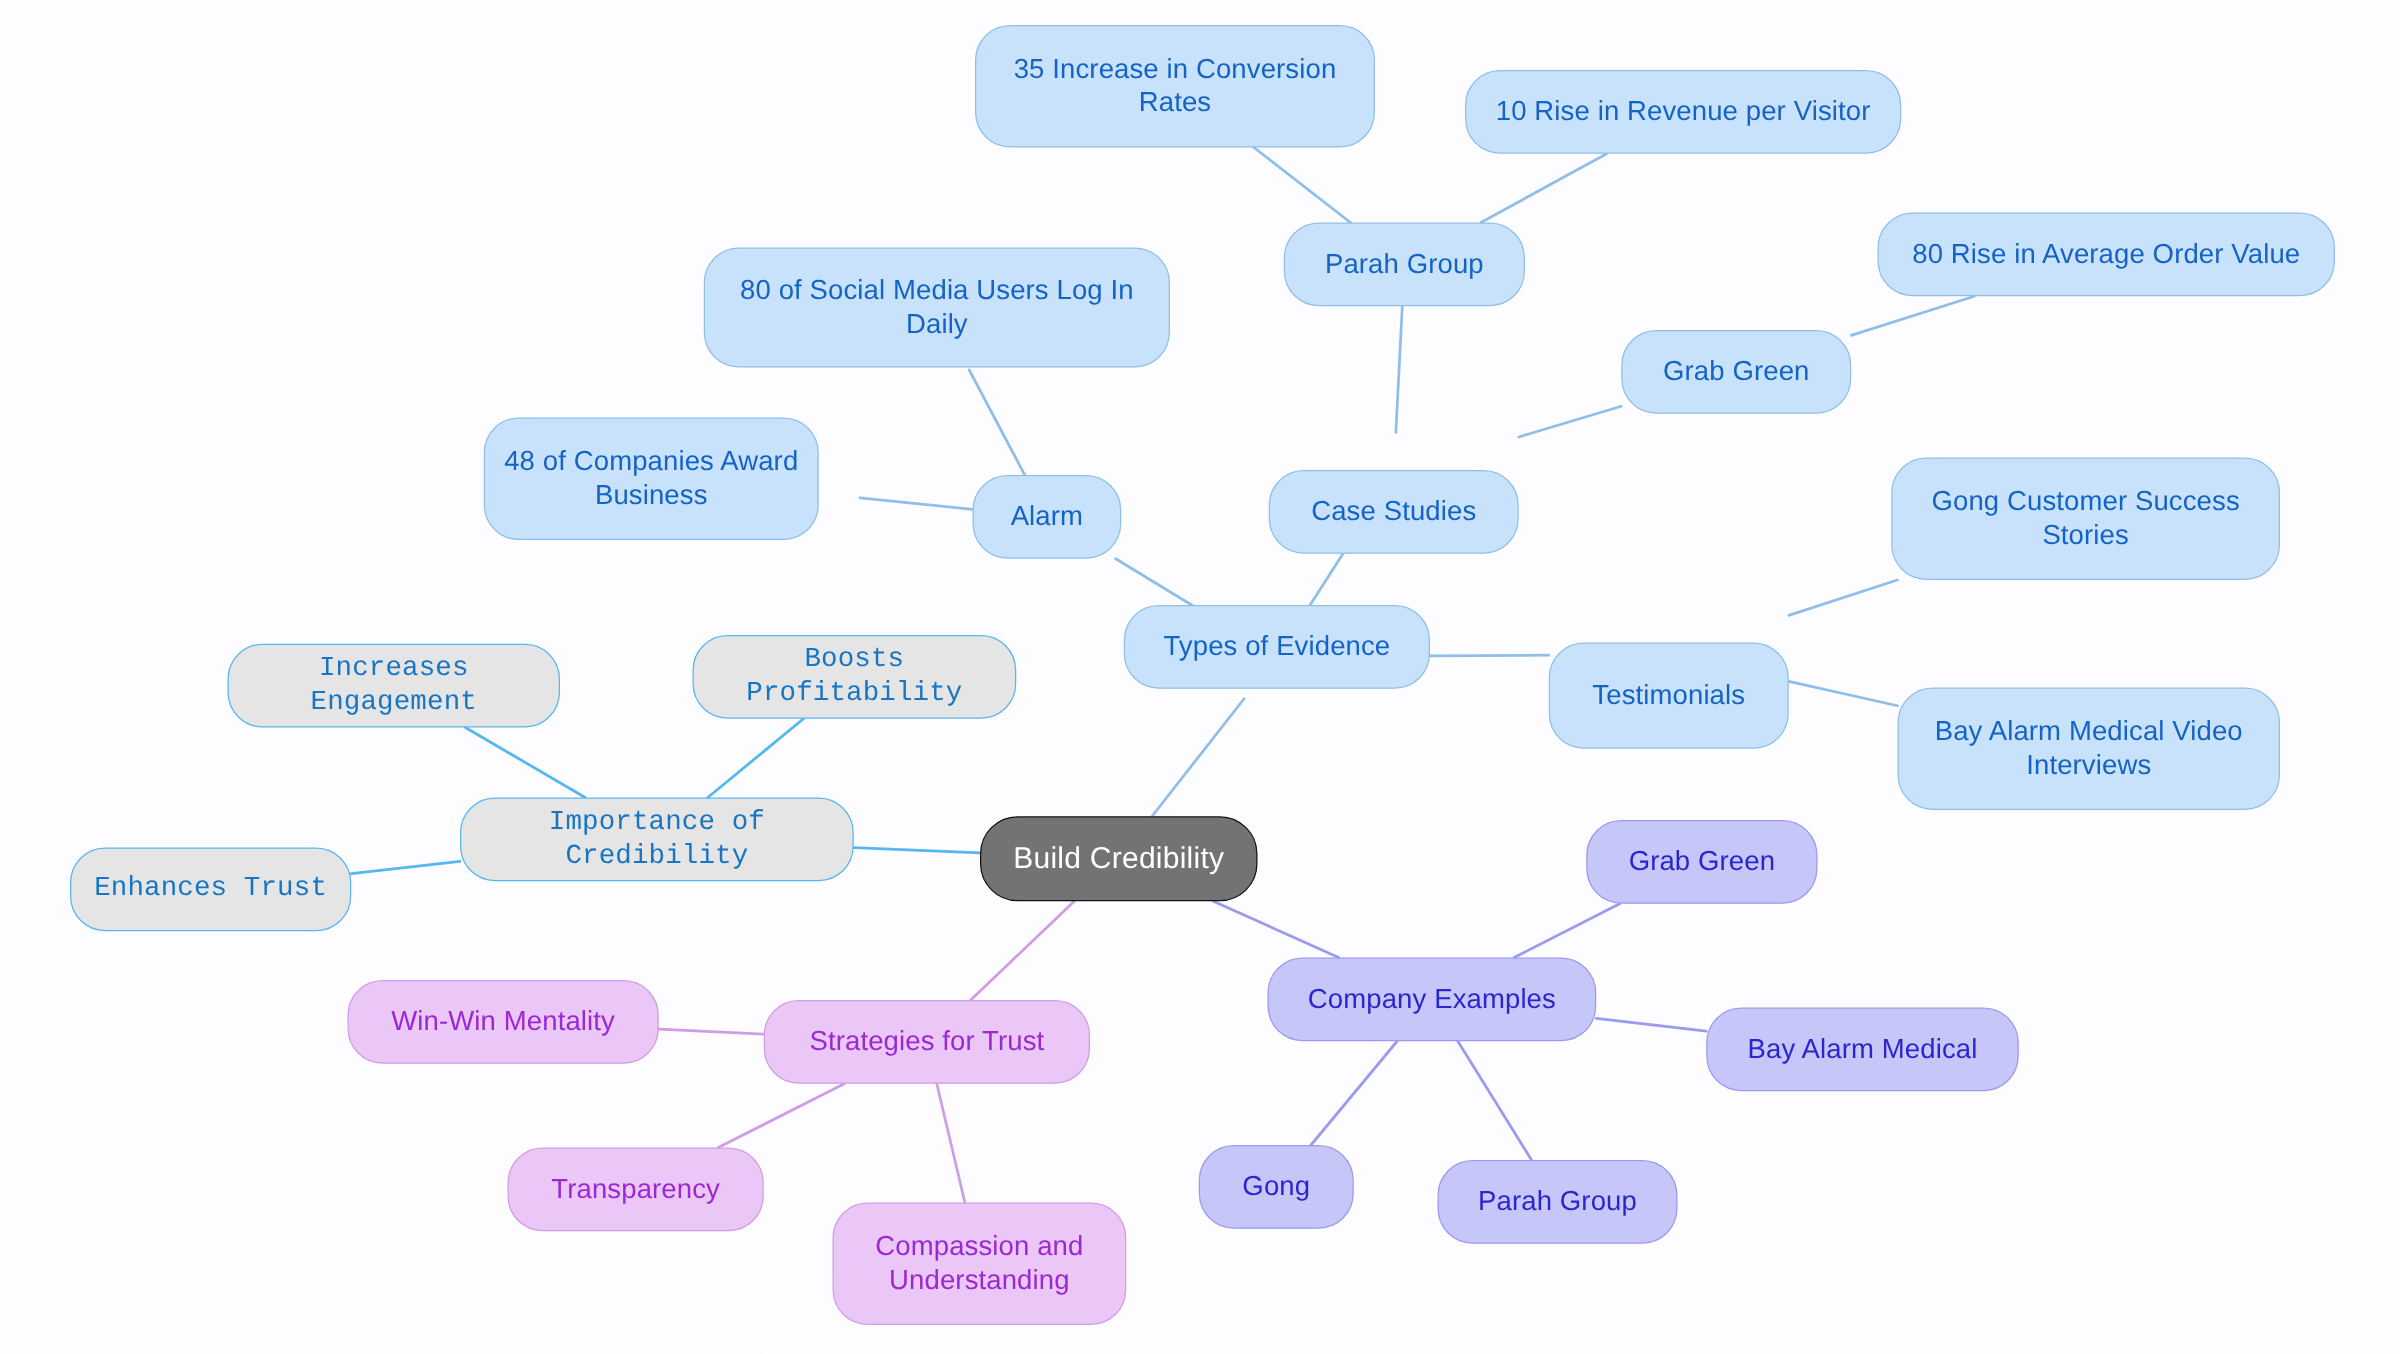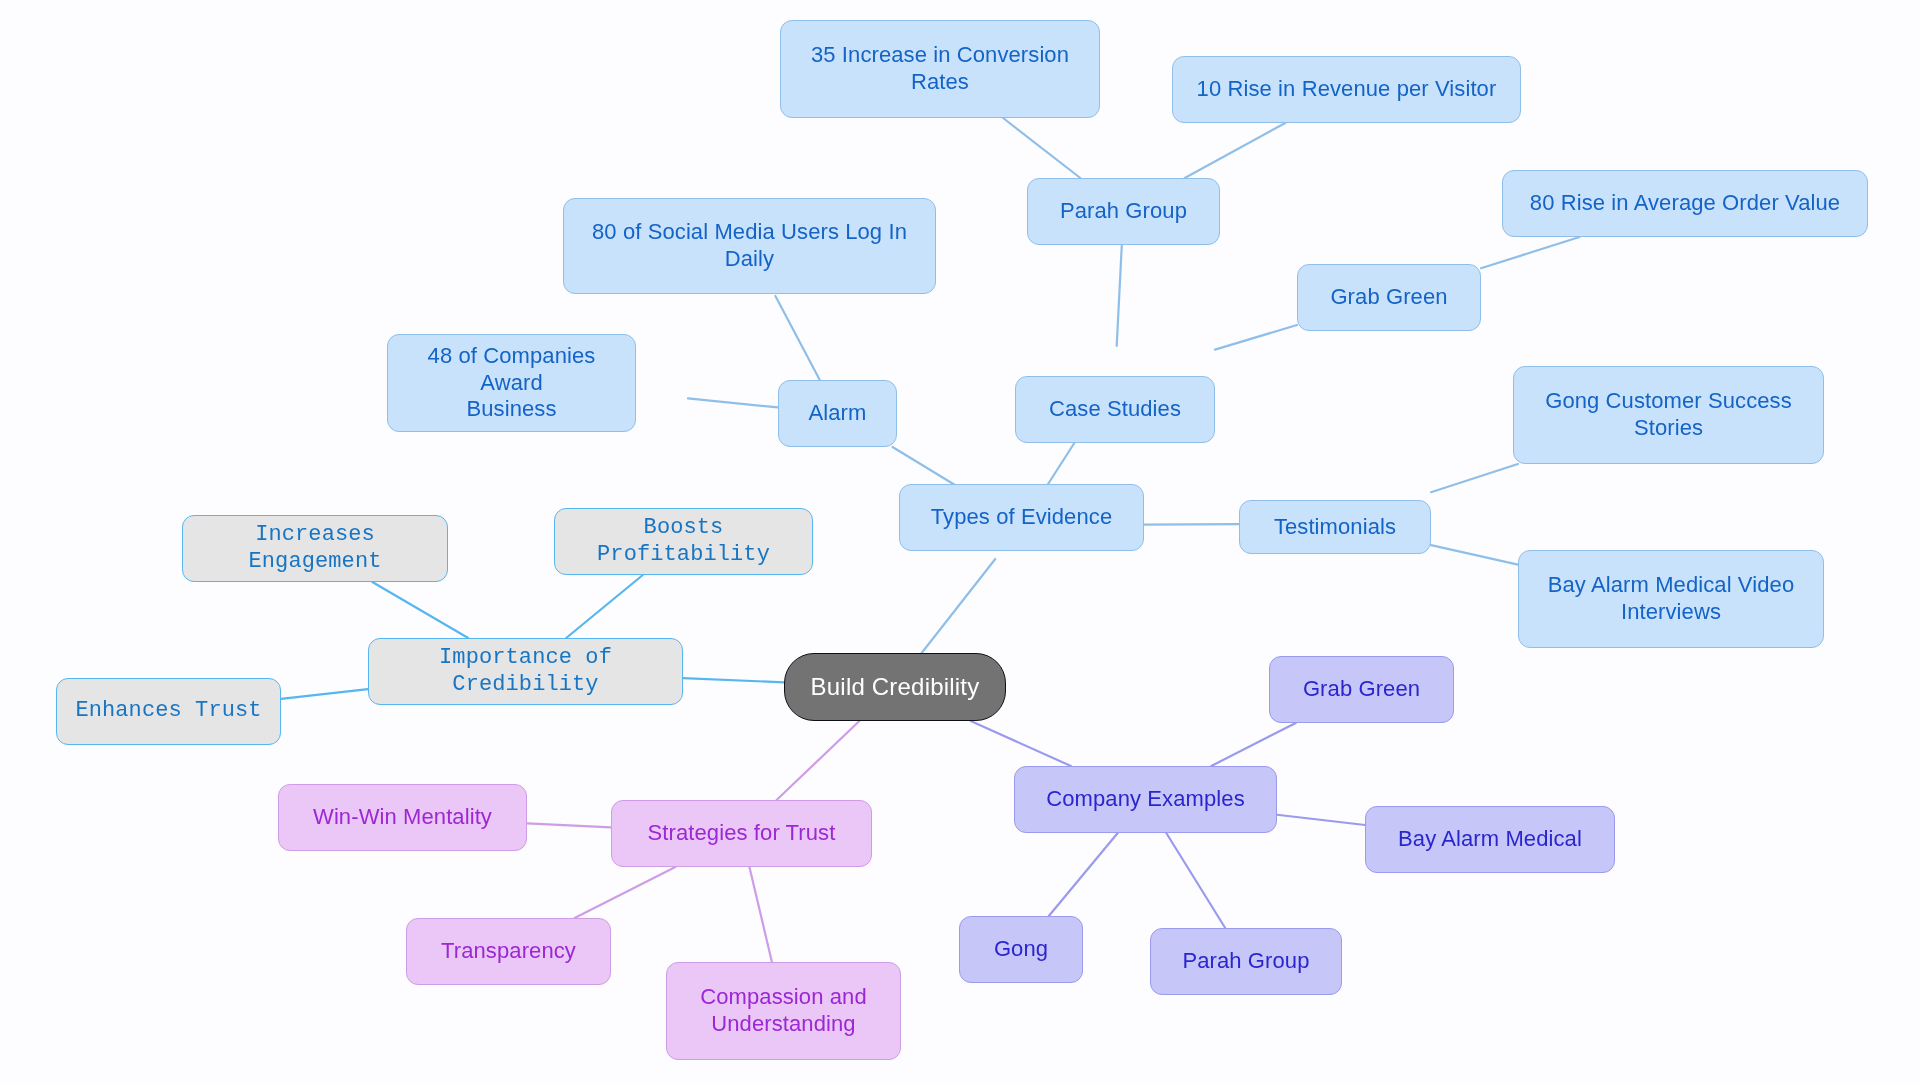--- a/index.html
+++ b/index.html
@@ -22,21 +22,21 @@
     width: 1920px;
     height: 1083px;
   }
   .node {
     position: absolute;
     box-sizing: border-box;
     display: flex;
     align-items: center;
     justify-content: center;
     text-align: center;
-    border-radius: 12px;
+    border-radius: 28px;
     border-width: 1.5px;
     border-style: solid;
     line-height: 1.22;
     padding: 6px 14px;
     letter-spacing: 0.1px;
     white-space: pre-line;
   }
   .node.root {
     border-radius: 30px;
     font-size: 24px;
@@ -104,32 +104,32 @@
       <line x1="749.4267605633803" y1="867" x2="771.9056338028169" y2="962" stroke="#cf9ce6" stroke-width="2.2" stroke-linecap="round"></line>
     </svg>
   <div id="nodes-layer">
       <div class="node root" style="left: 784px; top: 653px; width: 222px; height: 68px;">Build Credibility</div>
       <div class="node blue-dark" style="left: 368px; top: 638px; width: 315px; height: 67px;">Importance of Credibility</div>
       <div class="node blue-dark" style="left: 56px; top: 678px; width: 225px; height: 67px;">Enhances Trust</div>
       <div class="node blue-dark" style="left: 182px; top: 515px; width: 266px; height: 67px;">Increases Engagement</div>
       <div class="node blue-dark" style="left: 554px; top: 508px; width: 259px; height: 67px;">Boosts Profitability</div>
       <div class="node blue-light" style="left: 899px; top: 484px; width: 245px; height: 67px; text-align: center;">Types of Evidence</div>
       <div class="node blue-light" style="left: 778px; top: 380px; width: 119px; height: 67px;">Alarm</div>
-      <div class="node blue-light" style="left: 387px; top: 334px; width: 249px; height: 98px;">48 of Companies Award
+      <div class="node blue-light" style="left: 387px; top: 334px; width: 268px; height: 98px;">48 of Companies Award
 Business</div>
       <div class="node blue-light" style="left: 563px; top: 198px; width: 373px; height: 96px;">80 of Social Media Users Log In
 Daily</div>
       <div class="node blue-light" style="left: 1015px; top: 346px; width: 200px; height: 67px; margin-top: 30px;">Case Studies</div>
       <div class="node blue-light" style="left: 1027px; top: 178px; width: 193px; height: 67px;">Parah Group</div>
       <div class="node blue-light" style="left: 780px; top: 20px; width: 320px; height: 98px;">35 Increase in Conversion
 Rates</div>
       <div class="node blue-light" style="left: 1172px; top: 56px; width: 349px; height: 67px;">10 Rise in Revenue per Visitor</div>
       <div class="node blue-light" style="left: 1297px; top: 264px; width: 184px; height: 67px;">Grab Green</div>
       <div class="node blue-light" style="left: 1502px; top: 170px; width: 366px; height: 67px;">80 Rise in Average Order Value</div>
-      <div class="node blue-light" style="left: 1239px; top: 500px; width: 192px; height: 54px;">Testimonials</div>
+      <div class="node blue-light" style="left: 1239px; top: 514px; width: 192px; height: 85px;">Testimonials</div>
       <div class="node blue-light" style="left: 1513px; top: 366px; width: 311px; height: 98px;">Gong Customer Success
 Stories</div>
       <div class="node blue-light" style="left: 1518px; top: 550px; width: 306px; height: 98px;">Bay Alarm Medical Video
 Interviews</div>
       <div class="node purple" style="left: 1014px; top: 766px; width: 263px; height: 67px;">Company Examples</div>
       <div class="node purple" style="left: 1269px; top: 656px; width: 185px; height: 67px;">Grab Green</div>
       <div class="node purple" style="left: 1365px; top: 806px; width: 250px; height: 67px;">Bay Alarm Medical</div>
       <div class="node purple" style="left: 959px; top: 916px; width: 124px; height: 67px;">Gong</div>
       <div class="node purple" style="left: 1150px; top: 928px; width: 192px; height: 67px;">Parah Group</div>
       <div class="node magenta" style="left: 611px; top: 800px; width: 261px; height: 67px;">Strategies for Trust</div>

